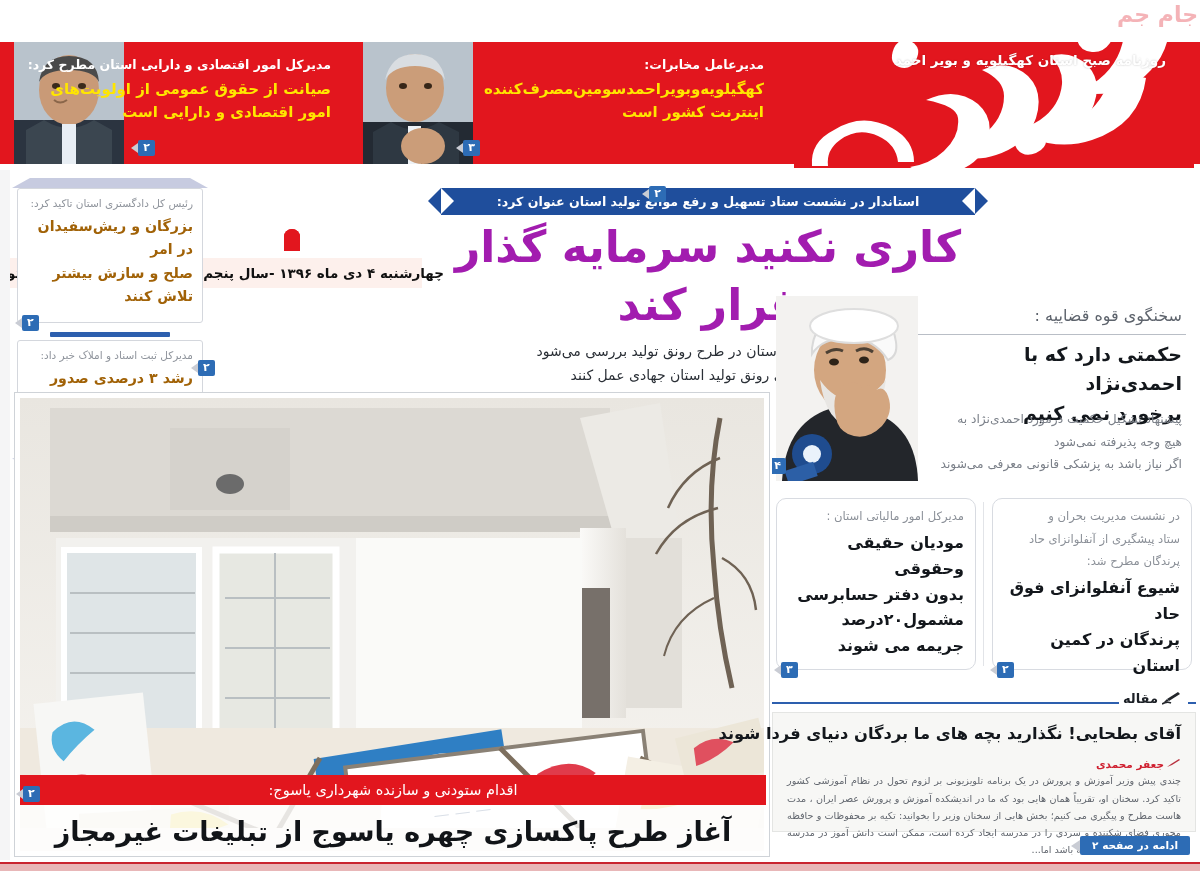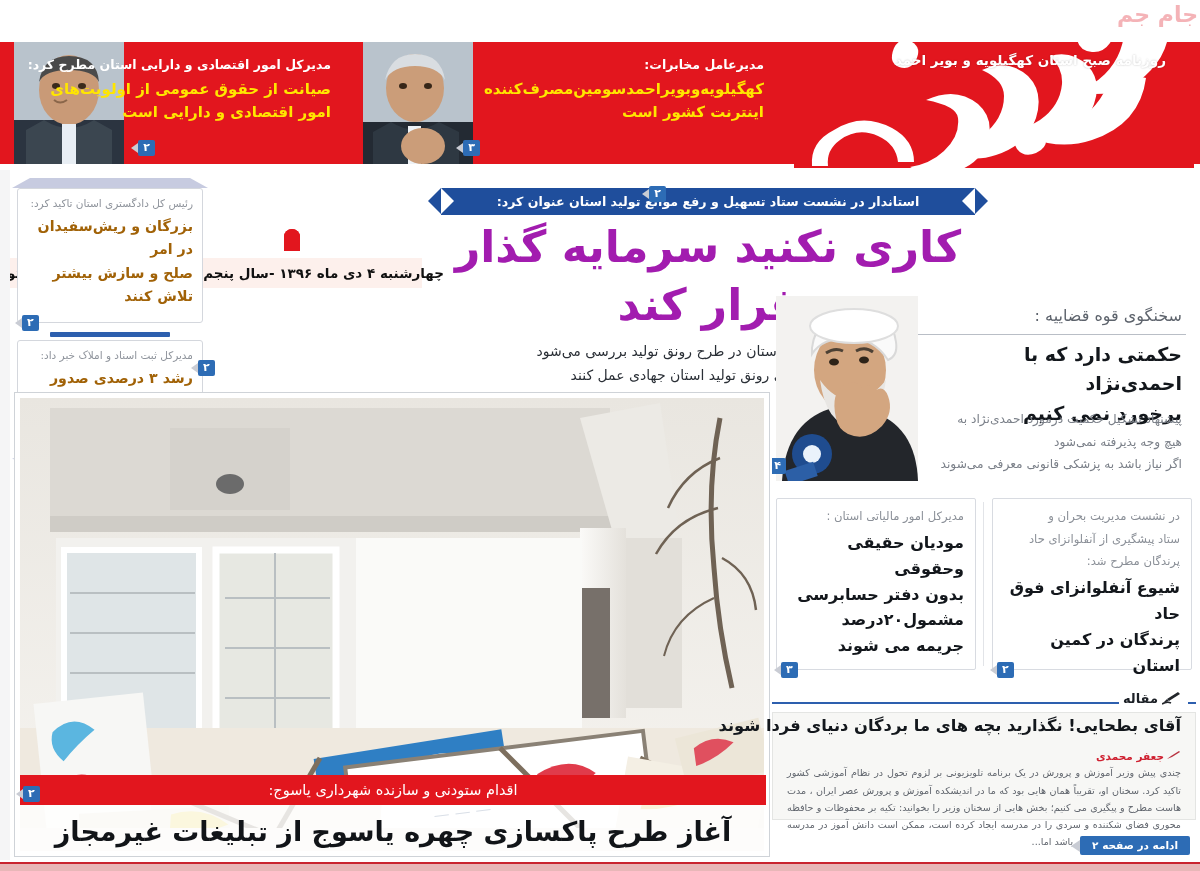--- a/index.html
+++ b/index.html
@@ -362,21 +362,21 @@
   .twobox {
     position: absolute;
     right: 4px; top: 498px;
     width: 424px; height: 180px;
   }
   .box {
     position: absolute;
     top: 0;
     width: 200px; height: 172px;
     border: 1px solid #d8dbe1;
-    border-radius: 2px;
+    border-radius: 10px;
     background: #ffffff;
     padding: 8px 11px;
     text-align: right;
     overflow: visible;
   }
   .box .k {
     font-size: 11.6px;
     color: #8b9098;
     line-height: 1.7;
     margin-bottom: 3px;
@@ -415,24 +415,24 @@
     font-size: 13px;
     font-weight: bold;
     color: #1d2127;
     display: flex; align-items: center; gap: 4px;
     line-height: 1;
   }
   .pen-icon { width: 20px; height: 13px; display: inline-block; }
   .art-body {
     position: absolute;
     right: 0; top: 22px;
-    width: 424px; height: 108px;
+    width: 424px; height: 120px;
     background: #f7f7f5;
     border: 1px solid #e4e5e3;
-    padding: 1px 14px 6px 14px;
+    padding: 9px 14px 6px 14px;
     text-align: right;
   }
   .art-title {
     font-size: 16.3px;
     font-weight: bold;
     color: #13171c;
     line-height: 1.5;
     text-align: center;
     margin-bottom: 12px;
     white-space: nowrap;

